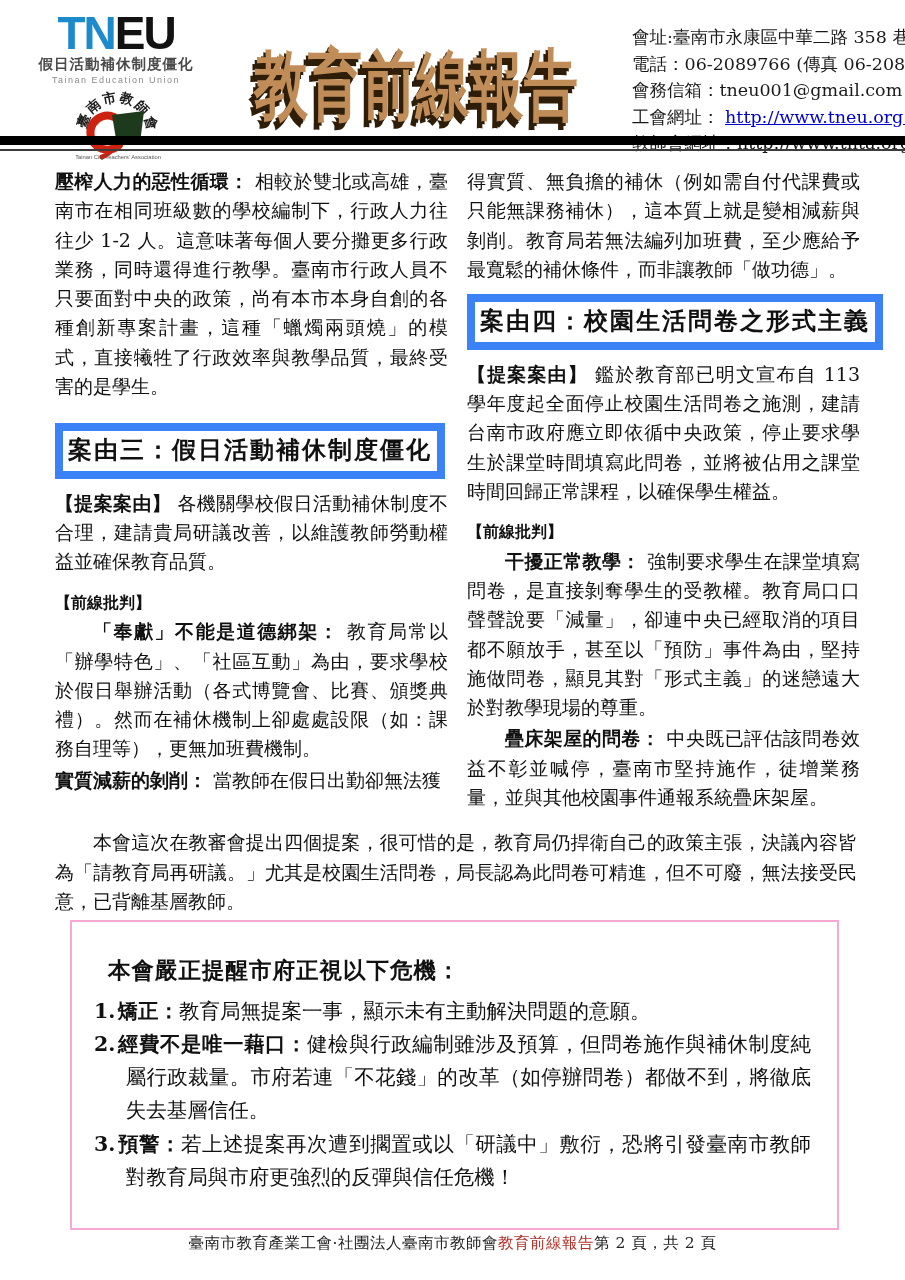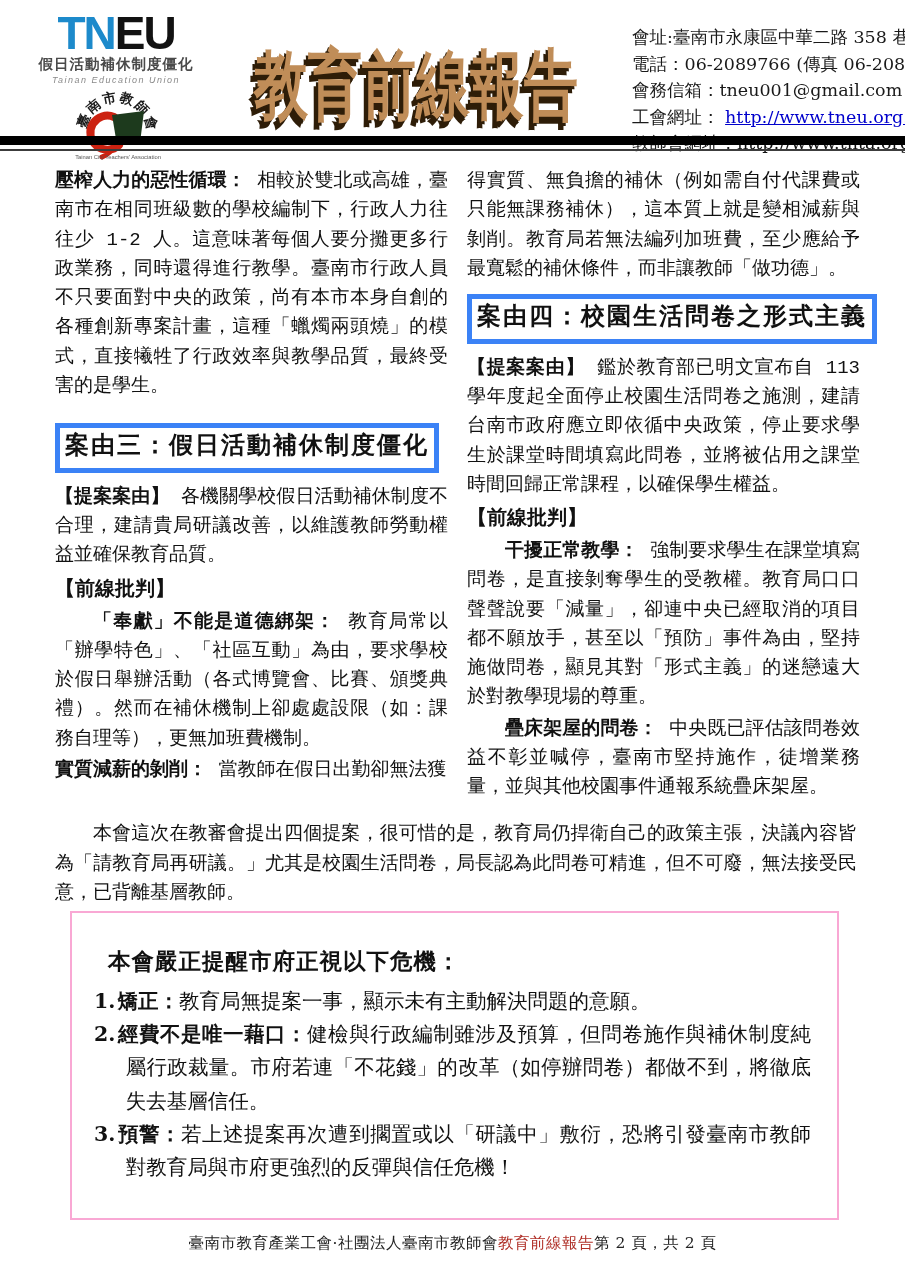--- a/index.html
+++ b/index.html
@@ -10,48 +10,48 @@
     color:#111; display:flex; flex-direction:column;
   }
 
   
   .letterhead { display:flex; align-items:flex-start; padding:12px 14px 4px 32px; height:136px; }
   .logo-block { width:168px; text-align:center; flex:none; }
   .logo-acronym { font-family:"Liberation Sans",sans-serif; font-weight:bold; font-size:46px; line-height:0.92; letter-spacing:-2px; }
   .logo-tn { color:#1d8acb; }
   .logo-eu { color:#121212; }
   .logo-zh { font-family:"Liberation Sans",sans-serif; font-size:14.5px; font-weight:bold; color:#4a4a4a; letter-spacing:1px; margin-top:1px; }
-  .logo-en { font-family:"Liberation Sans",sans-serif; font-size:9px; color:#8a8a8a; letter-spacing:1.5px; margin-top:1px;font-style:italic; }
+  .logo-en { font-family:"Liberation Sans",sans-serif; font-size:9px; color:#8a8a8a; letter-spacing:1.5px; margin-top:1px; }
   .seal { margin-top:2px; }
 
   .masthead { flex:1; text-align:center; padding-top:30px; }
   .masthead-title {
     display:inline-block; font-weight:bold; font-size:72px; line-height:1.15;
     color:#c08d58; white-space:nowrap;
     text-shadow:-3px 3px 0 #2e1d08, -6px 6px 0 #2e1d08;
     transform:scale(0.75,1.05); transform-origin:center top;
   }
 
   .contact { width:350px; flex:none; font-size:17.5px; line-height:1.52; padding-top:12px; color:#1a1a1a; }
   .contact .row { white-space:nowrap; }
   .contact a.blue-link { color:#0000cc; text-decoration:underline; }
   .contact a.black-link { color:#111; text-decoration:underline; }
 
   .rule-thick { height:9px; background:#000; width:100%; flex:none; }
   .rule-thin  { height:2px; background:#3c3c3c; width:100%; margin-top:4px; flex:none; }
 
   
   .columns { display:flex; gap:19px; padding:16px 45px 0 55px; }
-  .col { width:393px; font-size:19px; line-height:1.54; text-align:justify;font-family:Liberation Mono, monospace; }
+  .col { width:393px; font-size:19px; line-height:1.54; text-align:justify; }
   .col p { margin-bottom:2px; }
   .lead-bold { font-weight:bold; }
   .indent2 { text-indent:2em; }
-  .crit-head { font-weight:bold; margin-top:4px; font-size:20px; }
+  .crit-head { font-weight:bold; margin-top:14px; font-size:16px; }
   .case-box {
-    display:inline-block; border:5px solid #3b82f6; font-weight:bold;
+    display:inline-block; border:8px solid #3b82f6; font-weight:bold;
     font-size:24px; letter-spacing:2px; padding:1px 5px 2px 5px;
     margin:20px 0 10px 0; white-space:nowrap; text-indent:0;
   }
   .col .mt { margin-top:8px; }
 
   
   .summary { padding:14px 48px 0 55px; font-size:19px; line-height:1.55; text-align:justify; }
   .summary p { text-indent:2em; }
 
   

